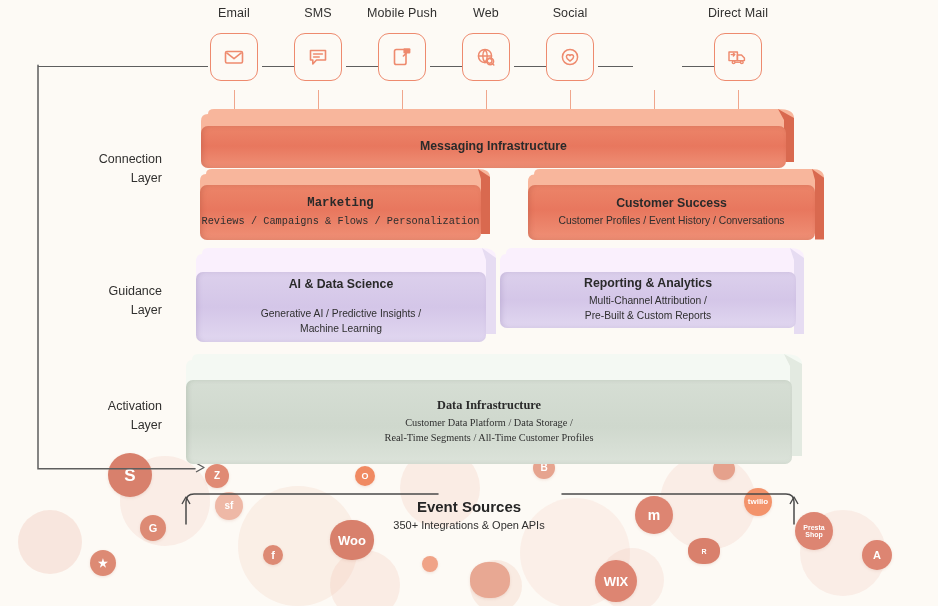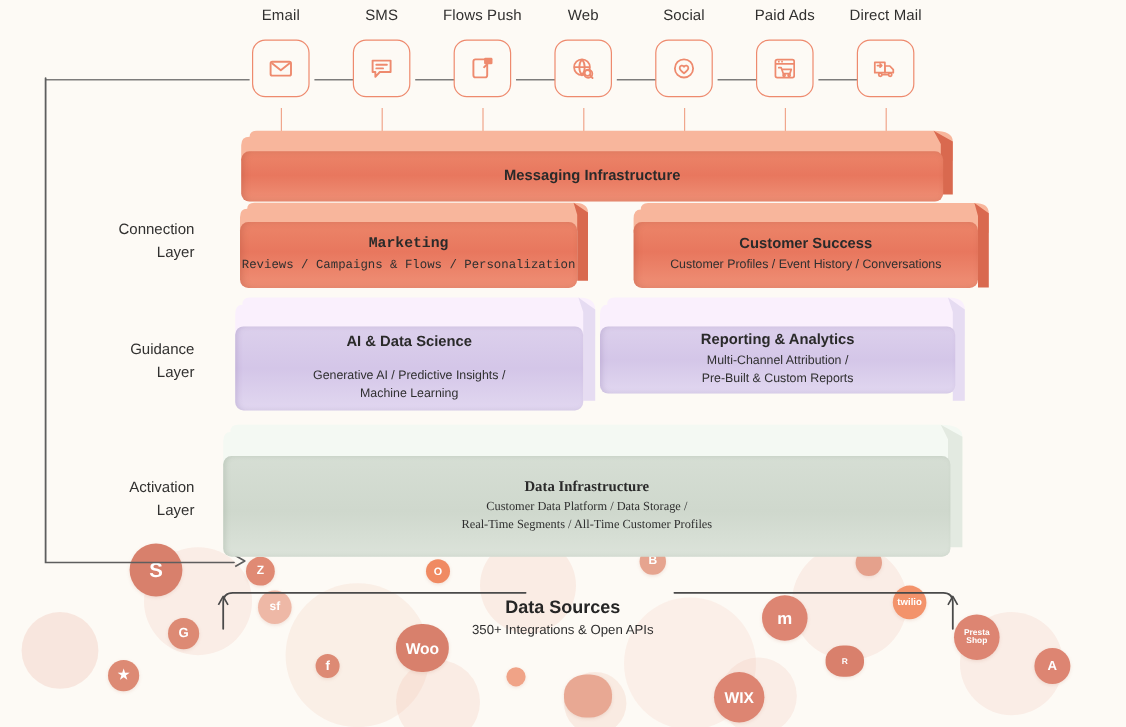--- a/index.html
+++ b/index.html
@@ -158,21 +158,21 @@
       <div class="ch-label">SMS</div>
       <div class="ch-box">
         <svg width="24" height="24" viewBox="0 0 24 24" fill="none" stroke="#ee8a6e" stroke-width="1.6">
           <path d="M4.5 5.5 h15 v9.5 h-9 L6.8 19 v-4 H4.5 z" stroke-linejoin="round"></path>
           <path d="M7.6 9 h8.8 M7.6 12 h5.6" stroke-linecap="round"></path>
         </svg>
       </div>
     </div>
 
     <div class="ch" style="left:356px;">
-      <div class="ch-label">Flows Push</div>
+      <div class="ch-label">Mobile Push</div>
       <div class="ch-box">
         <svg width="24" height="24" viewBox="0 0 24 24" fill="none" stroke="#ee8a6e" stroke-width="1.6">
           <rect x="4.5" y="4.5" width="11.5" height="15" rx="1.8"></rect>
           <rect x="13.4" y="3.2" width="7" height="5.4" rx="1.1" fill="#ee8a6e" stroke="none"></rect>
           <path d="M16 8.6 l-2.6 2.4" stroke-linecap="round"></path>
         </svg>
       </div>
     </div>
 
     <div class="ch" style="left:440px;">
@@ -191,33 +191,20 @@
     <div class="ch" style="left:524px;">
       <div class="ch-label">Social</div>
       <div class="ch-box">
         <svg width="24" height="24" viewBox="0 0 24 24" fill="none" stroke="#ee8a6e" stroke-width="1.5">
           <circle cx="12" cy="12" r="7.6"></circle>
           <path d="M12 16.1 c-1.5 -1.2 -3.6 -2.6 -3.6 -4.4 a1.95 1.95 0 0 1 3.6 -1.1 a1.95 1.95 0 0 1 3.6 1.1 c0 1.8 -2.1 3.2 -3.6 4.4 z" stroke-linejoin="round"></path>
         </svg>
       </div>
     </div>
 
-    <div class="ch" style="left:608px;">
-      <div class="ch-label">Paid Ads</div>
-      <div class="ch-box">
-        <svg width="24" height="24" viewBox="0 0 24 24" fill="none" stroke="#ee8a6e" stroke-width="1.45">
-          <rect x="4.2" y="4.6" width="15.6" height="15" rx="1.5"></rect>
-          <path d="M4.2 8.2 h15.6"></path>
-          <path d="M6.3 6.4 h1.4 M9 6.4 h1.4"></path>
-          <path d="M7 11.4 h2 l1.8 5 h5.4 l1.2 -3.6 H9.6" stroke-linejoin="round" stroke-linecap="round"></path>
-          <circle cx="11.4" cy="17.7" r="0.85"></circle>
-          <circle cx="15.6" cy="17.7" r="0.85"></circle>
-        </svg>
-      </div>
-    </div>
 
     <div class="ch" style="left:692px;">
       <div class="ch-label">Direct Mail</div>
       <div class="ch-box">
         <svg width="24" height="24" viewBox="0 0 24 24" fill="none" stroke="#ee8a6e" stroke-width="1.45">
           <path d="M3 7 h8.4 v8.6 H3 z" stroke-linejoin="round"></path>
           <path d="M11.4 10 h4.1 l2.9 3 v2.6 h-7 z" stroke-linejoin="round"></path>
           <path d="M5.2 9.6 h3.6 l-1.4 -1.4 M8.8 9.6 l-1.4 1.4" stroke-linecap="round" stroke-linejoin="round"></path>
           <circle cx="7.6" cy="17.2" r="1.35"></circle>
           <circle cx="15.8" cy="17.2" r="1.35"></circle>
@@ -228,21 +215,21 @@
 
     <div class="vstub" style="left:234px;top:90px;height:26px;"></div>
     <div class="vstub" style="left:318px;top:90px;height:26px;"></div>
     <div class="vstub" style="left:402px;top:90px;height:26px;"></div>
     <div class="vstub" style="left:486px;top:90px;height:26px;"></div>
     <div class="vstub" style="left:570px;top:90px;height:26px;"></div>
     <div class="vstub" style="left:654px;top:90px;height:26px;"></div>
     <div class="vstub" style="left:738px;top:90px;height:26px;"></div>
   </div>
 
-  <div class="layer-label" style="left:42px;top:150px;margin-top:32px;">
+  <div class="layer-label" style="left:42px;top:150px;">
     <span>Connection</span>
     <span>Layer</span>
   </div>
   <div class="layer-label" style="left:42px;top:282px;">
     <span>Guidance</span>
     <span>Layer</span>
   </div>
   <div class="layer-label" style="left:42px;top:397px;">
     <span>Activation</span>
     <span>Layer</span>
@@ -327,17 +314,17 @@
   </div>
 
   <svg width="700" height="60" viewBox="0 0 700 60" style="position:absolute;left:180px;top:482px;">
     <path d="M6 42 L6 20 Q6 12 14 12 L258 12" fill="none" stroke="#4a4a4a" stroke-width="1.5" stroke-linecap="round"></path>
     <path d="M2 22 l4 -7 l4 7" fill="none" stroke="#4a4a4a" stroke-width="1.4" stroke-linejoin="round"></path>
     <path d="M382 12 L606 12 Q614 12 614 20 L614 42" fill="none" stroke="#4a4a4a" stroke-width="1.5" stroke-linecap="round"></path>
     <path d="M610 22 l4 -7 l4 7" fill="none" stroke="#4a4a4a" stroke-width="1.4" stroke-linejoin="round"></path>
   </svg>
 
   <div class="ds-wrap">
-    <div class="ds-title">Data Sources</div>
+    <div class="ds-title">Event Sources</div>
     <div class="ds-sub">350+ Integrations &amp; Open APIs</div>
   </div>
 
 </div>
 
 </body></html>

